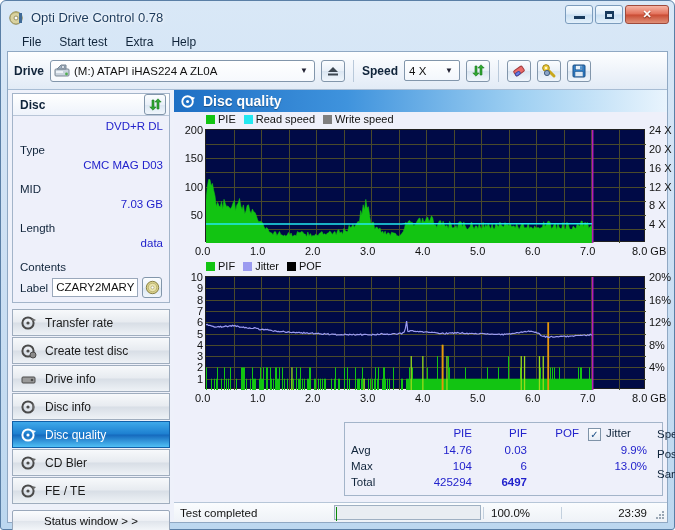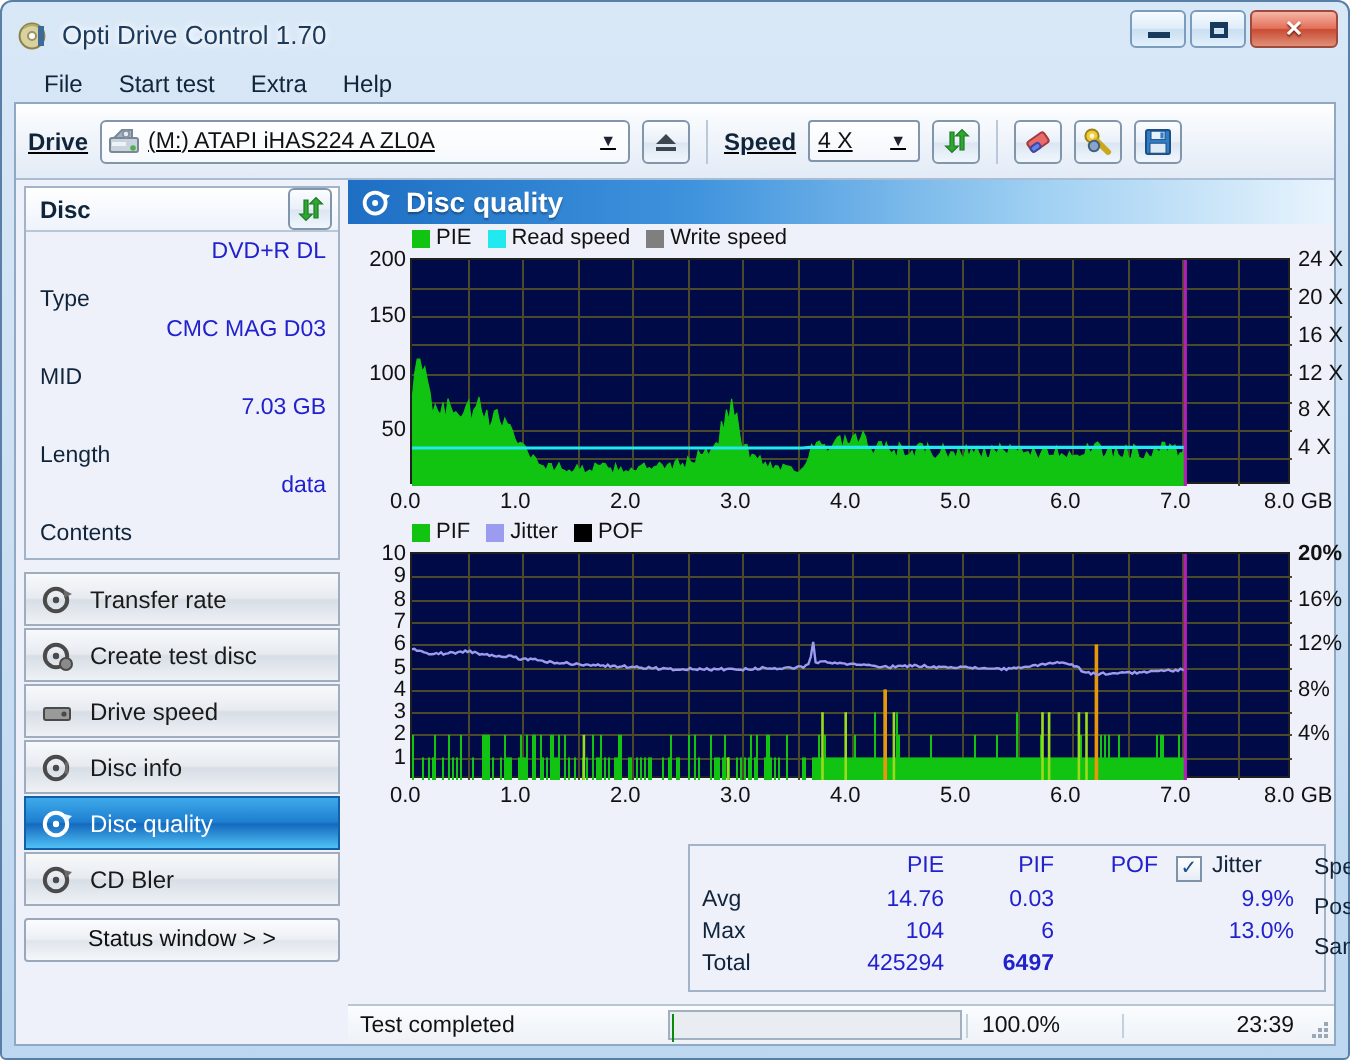--- a/index.html
+++ b/index.html
@@ -82,21 +82,20 @@
   }
 
   
   #toolbar {
     position: absolute; left: 0; top: 0; right: 0; height: 38px;
     background: linear-gradient(180deg,#fdfeff 0%, #eef3fa 55%, #e2ebf6 100%);
     border-bottom: 1px solid #a8bdd4;
     display: flex; align-items: center;
     padding: 0 6px;
     gap: 6px;
-    text-decoration: underline;
   }
   .tb-label { font-weight: bold; font-size: 12px; color: #10243a; }
   #drive-combo {
     flex: 0 0 265px; height: 22px;
     border: 1px solid #8296ab;
     border-radius: 3px;
     background: linear-gradient(180deg,#ffffff 0%,#f6f9fd 100%);
     display: flex; align-items: center;
     padding: 0 2px 0 3px;
     font-size: 11.5px; color: #111;
@@ -249,21 +248,21 @@
 
   <div id="titlebar">
     <span class="tb-icon">
       <svg width="16" height="16" viewBox="0 0 16 16">
         <circle cx="7" cy="8" r="6.2" fill="#d9d2a0" stroke="#8a8248"></circle>
         <circle cx="7" cy="8" r="2" fill="#fdfdfd" stroke="#9a9362"></circle>
         <path d="M3 4 A6 6 0 0 1 11 4" stroke="#b3ab6a" fill="none"></path>
         <rect x="10" y="3" width="3" height="10" fill="#3e6a97"></rect>
       </svg>
     </span>
-    <span id="title-text">Opti Drive Control 1.70</span>
+    <span id="title-text">Opti Drive Control 0.78</span>
     <span class="win-buttons">
       <span class="win-btn">
           <i class="glyph-min"></i>
         </span>
       <span class="win-btn">
           <i class="glyph-max"></i>
         </span>
       <span class="win-btn close">✕</span>
     </span>
   </div>
@@ -359,20 +358,31 @@
             <span class="v">CMC MAG D03</span>
           </div>
           <div class="drow">
             <span class="k">Length</span>
             <span class="v">7.03 GB</span>
           </div>
           <div class="drow">
             <span class="k">Contents</span>
             <span class="v">data</span>
           </div>
+          <div class="labelrow">
+            <span class="k">Label</span>
+            <span id="label-input">CZARY2MARY</span>
+            <span class="disc-icon-btn">
+              <svg width="15" height="15" viewBox="0 0 15 15">
+                <circle cx="7.5" cy="7.5" r="6.2" fill="#d8d08a" stroke="#8a8248"></circle>
+                <circle cx="7.5" cy="7.5" r="4.2" fill="#eae4ad" stroke="#a79d5d" stroke-width=".6"></circle>
+                <circle cx="7.5" cy="7.5" r="1.5" fill="#ffffff" stroke="#9a9362" stroke-width=".6"></circle>
+              </svg>
+            </span>
+          </div>
         </div>
       </div>
 
       <div id="navlist">
         <div class="navbtn">
           <span class="navicon">
             <svg width="16" height="16" viewBox="0 0 16 16">
                 <circle cx="7" cy="8" r="5.6" fill="none" stroke="#4a4a4a" stroke-width="2"></circle>
                 <circle cx="7" cy="8" r="1.6" fill="#4a4a4a"></circle>
                 <path d="M11 3 l4 2 -4 2 z" fill="#6a6a6a"></path>
@@ -390,21 +400,21 @@
           </span>
           <span>Create test disc</span>
         </div>
         <div class="navbtn">
           <span class="navicon">
             <svg width="16" height="16" viewBox="0 0 16 16">
                 <rect x="1" y="6" width="13" height="6" rx="1" fill="#9a9a9a" stroke="#4a4a4a"></rect>
                 <circle cx="11" cy="9" r="1.3" fill="#4a4a4a"></circle>
               </svg>
           </span>
-          <span>Drive speed</span>
+          <span>Drive info</span>
         </div>
         <div class="navbtn">
           <span class="navicon">
             <svg width="16" height="16" viewBox="0 0 16 16">
                 <circle cx="7" cy="8" r="5.6" fill="none" stroke="#4a4a4a" stroke-width="2"></circle>
                 <circle cx="7" cy="8" r="1.6" fill="#4a4a4a"></circle>
                 <rect x="11.5" y="5" width="1.6" height="6" fill="#6a6a6a"></rect>
               </svg>
           </span>
           <span>Disc info</span>
@@ -421,20 +431,30 @@
         </div>
         <div class="navbtn">
           <span class="navicon">
             <svg width="16" height="16" viewBox="0 0 16 16">
                 <circle cx="7" cy="8" r="5.6" fill="none" stroke="#4a4a4a" stroke-width="2"></circle>
                 <circle cx="7" cy="8" r="1.6" fill="#4a4a4a"></circle>
                 <path d="M11 3 l4 1 -3 3 z" fill="#6a6a6a"></path>
               </svg>
           </span>
           <span>CD Bler</span>
+        </div>
+        <div class="navbtn">
+          <span class="navicon">
+            <svg width="16" height="16" viewBox="0 0 16 16">
+                <circle cx="7" cy="8" r="5.6" fill="none" stroke="#4a4a4a" stroke-width="2"></circle>
+                <circle cx="7" cy="8" r="1.6" fill="#4a4a4a"></circle>
+                <path d="M11 3 l4 1 -3 3 z" fill="#6a6a6a"></path>
+              </svg>
+          </span>
+          <span>FE / TE</span>
         </div>
       </div>
 
       <div id="statusbtn-wrap">
         <div id="statusbtn">Status window &gt; &gt;</div>
       </div>
     </div>
 
     <div id="rightcol">
       <div id="dq-header">
@@ -863,21 +883,21 @@
             <span class="axlabel" style="left: 0px; width: 29px; text-align: right; top: 159px;">10</span>
             <span class="axlabel" style="left: 0px; width: 29px; text-align: right; top: 170.3px;">9</span>
             <span class="axlabel" style="left: 0px; width: 29px; text-align: right; top: 181.6px;">8</span>
             <span class="axlabel" style="left: 0px; width: 29px; text-align: right; top: 192.9px;">7</span>
             <span class="axlabel" style="left: 0px; width: 29px; text-align: right; top: 204.2px;">6</span>
             <span class="axlabel" style="left: 0px; width: 29px; text-align: right; top: 215.5px;">5</span>
             <span class="axlabel" style="left: 0px; width: 29px; text-align: right; top: 226.8px;">4</span>
             <span class="axlabel" style="left: 0px; width: 29px; text-align: right; top: 238.1px;">3</span>
             <span class="axlabel" style="left: 0px; width: 29px; text-align: right; top: 249.4px;">2</span>
             <span class="axlabel" style="left: 0px; width: 29px; text-align: right; top: 260.7px;">1</span>
-            <span class="axlabel" style="left: 475px; top: 159px; font-weight: bold;">20%</span>
+            <span class="axlabel" style="left: 475px; top: 159px;">20%</span>
             <span class="axlabel" style="left: 475px; top: 181.6px;">16%</span>
             <span class="axlabel" style="left: 475px; top: 204.2px;">12%</span>
             <span class="axlabel" style="left: 475px; top: 226.8px;">8%</span>
             <span class="axlabel" style="left: 475px; top: 249.4px;">4%</span>
           </div>
       </div>
 
       <div id="stats">
         <span class="stv" style="left:75px;  top:4px;  width:52px;">PIE</span>
         <span class="stv" style="left:136px; top:4px;  width:46px;">PIF</span>

